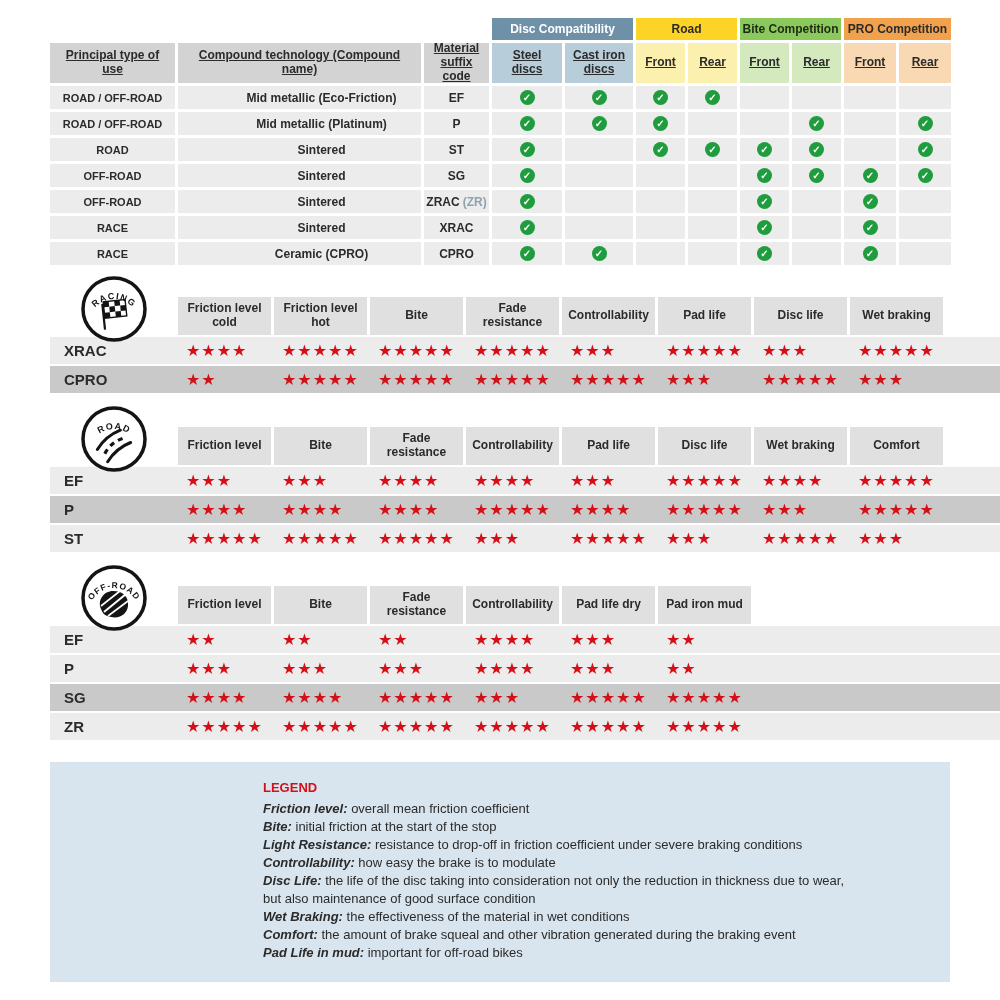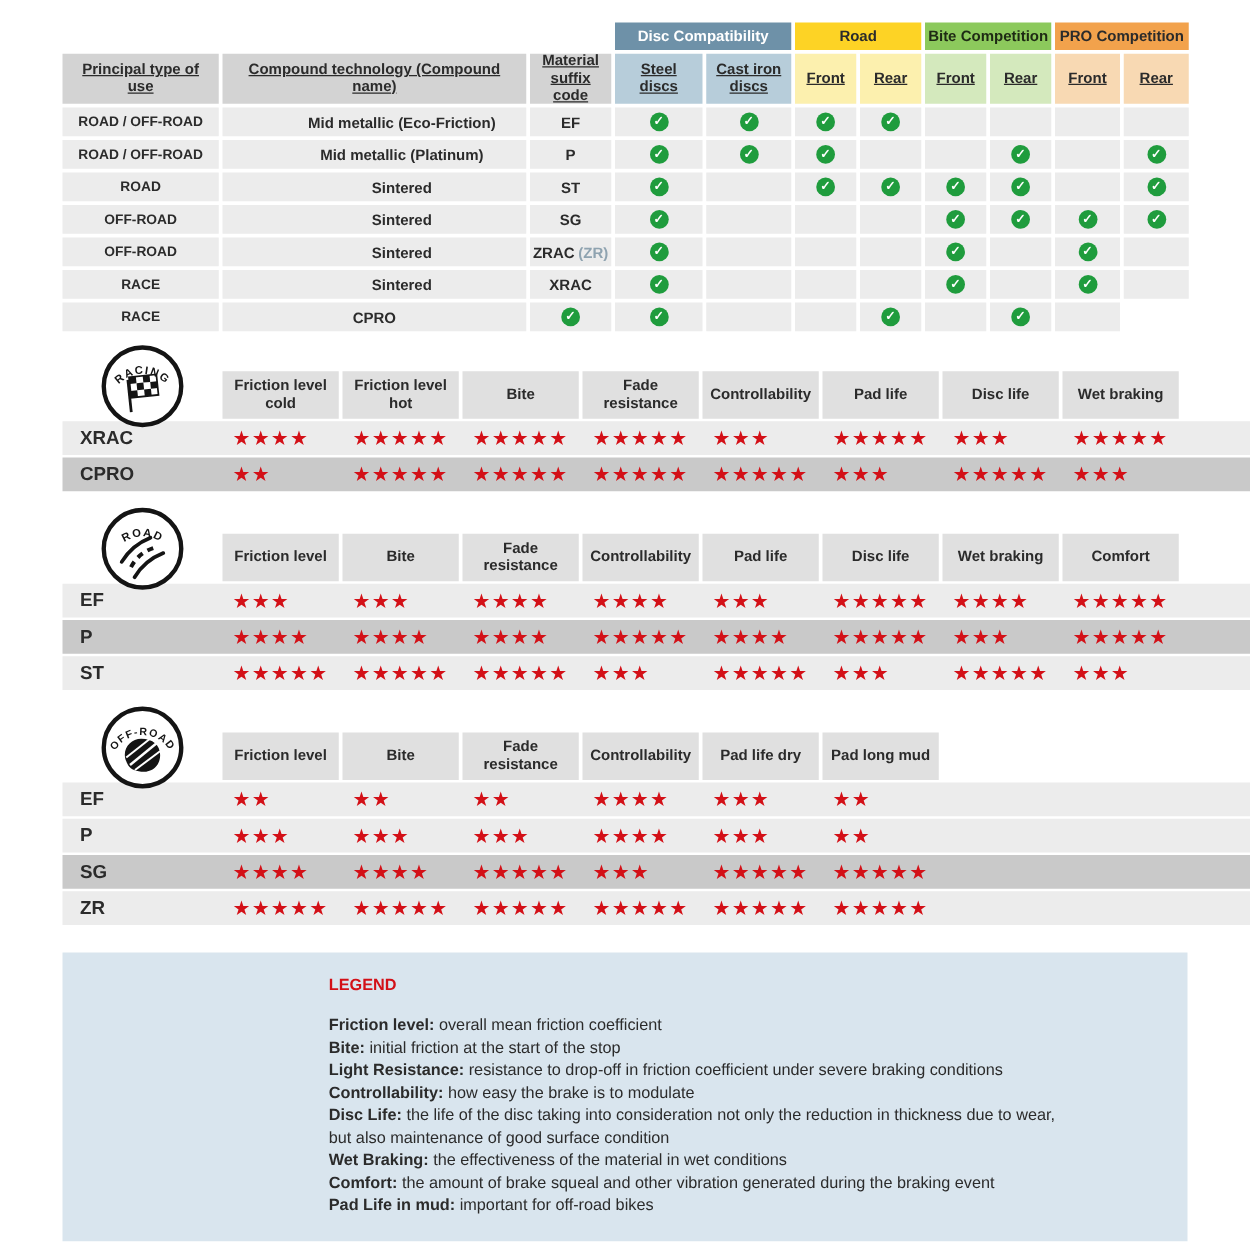--- a/index.html
+++ b/index.html
@@ -43,23 +43,23 @@
          text-align:center;font-weight:bold;font-size:12px;line-height:1.15;padding:0 3px;box-sizing:border-box;}
   .rrow{display:grid;margin-top:2px;background:#ececec;height:27px;align-items:center;}
   .rrow.hl{background:#c9c9c9;}
   .rlabel{font-weight:bold;font-size:15px;padding-left:14px;}
   .stars{color:#d31017;font-size:16px;letter-spacing:1px;padding-left:8px;white-space:nowrap;
          font-family:"DejaVu Sans",sans-serif;line-height:1;}
 
   
   .legend{margin:22px 0 0 50px;width:900px;background:#d9e5ee;
           padding:18px 30px 20px 213px;box-sizing:border-box;}
-  .ltitle{color:#d31017;font-weight:bold;font-size:13px;margin-bottom:16px;}
+  .ltitle{color:#d31017;font-weight:bold;font-size:13px;margin-bottom:5px;}
   .lline{font-size:13px;line-height:18px;}
-  .lterm{font-weight:bold;}
+  .lterm{font-weight:bold;font-style:italic;}
   .arct{font-family:"Liberation Sans",sans-serif;}
 </style>
 </head>
 <body>
 
 <div class="page">
 
   <div id="compat">
       <div class="cspacer" style="grid-column: 1 / span 3;"></div>
       <div class="gh gh-0" style="grid-column: 4 / span 2;">Disc Compatibility</div>
@@ -202,20 +202,21 @@
       <div class="dc"></div>
       <div class="dc">
         <span class="chk">✓</span>
       </div>
       <div class="dc"></div>
       <div class="dc">
         <span class="chk">✓</span>
       </div>
       <div class="dc"></div>
       <div class="dc use">RACE</div>
+      <div class="dc comp">Ceramic (CPRO)</div>
       <div class="dc code">
         <span>CPRO</span>
       </div>
       <div class="dc">
         <span class="chk">✓</span>
       </div>
       <div class="dc">
         <span class="chk">✓</span>
       </div>
       <div class="dc"></div>
@@ -352,21 +353,21 @@
         <path d="M 21 42 L 40 27" stroke="#fff" stroke-width="1.6"></path>
       </g>
     </svg>
     <div class="rtable">
       <div class="rhead" style="grid-template-columns: repeat(6, 93px);">
           <div class="hcell">Friction level</div>
           <div class="hcell">Bite</div>
           <div class="hcell">Fade resistance</div>
           <div class="hcell">Controllability</div>
           <div class="hcell">Pad life dry</div>
-          <div class="hcell">Pad long mud</div>
+          <div class="hcell">Pad iron mud</div>
         </div>
     <div class="rrow" style="grid-template-columns: 128px repeat(6, 96px);">
           <div class="rlabel">EF</div>
           <div class="stars" aria-label="2 of 5">★★</div>
           <div class="stars" aria-label="2 of 5">★★</div>
           <div class="stars" aria-label="2 of 5">★★</div>
           <div class="stars" aria-label="4 of 5">★★★★</div>
           <div class="stars" aria-label="3 of 5">★★★</div>
           <div class="stars" aria-label="2 of 5">★★</div>
         </div>

